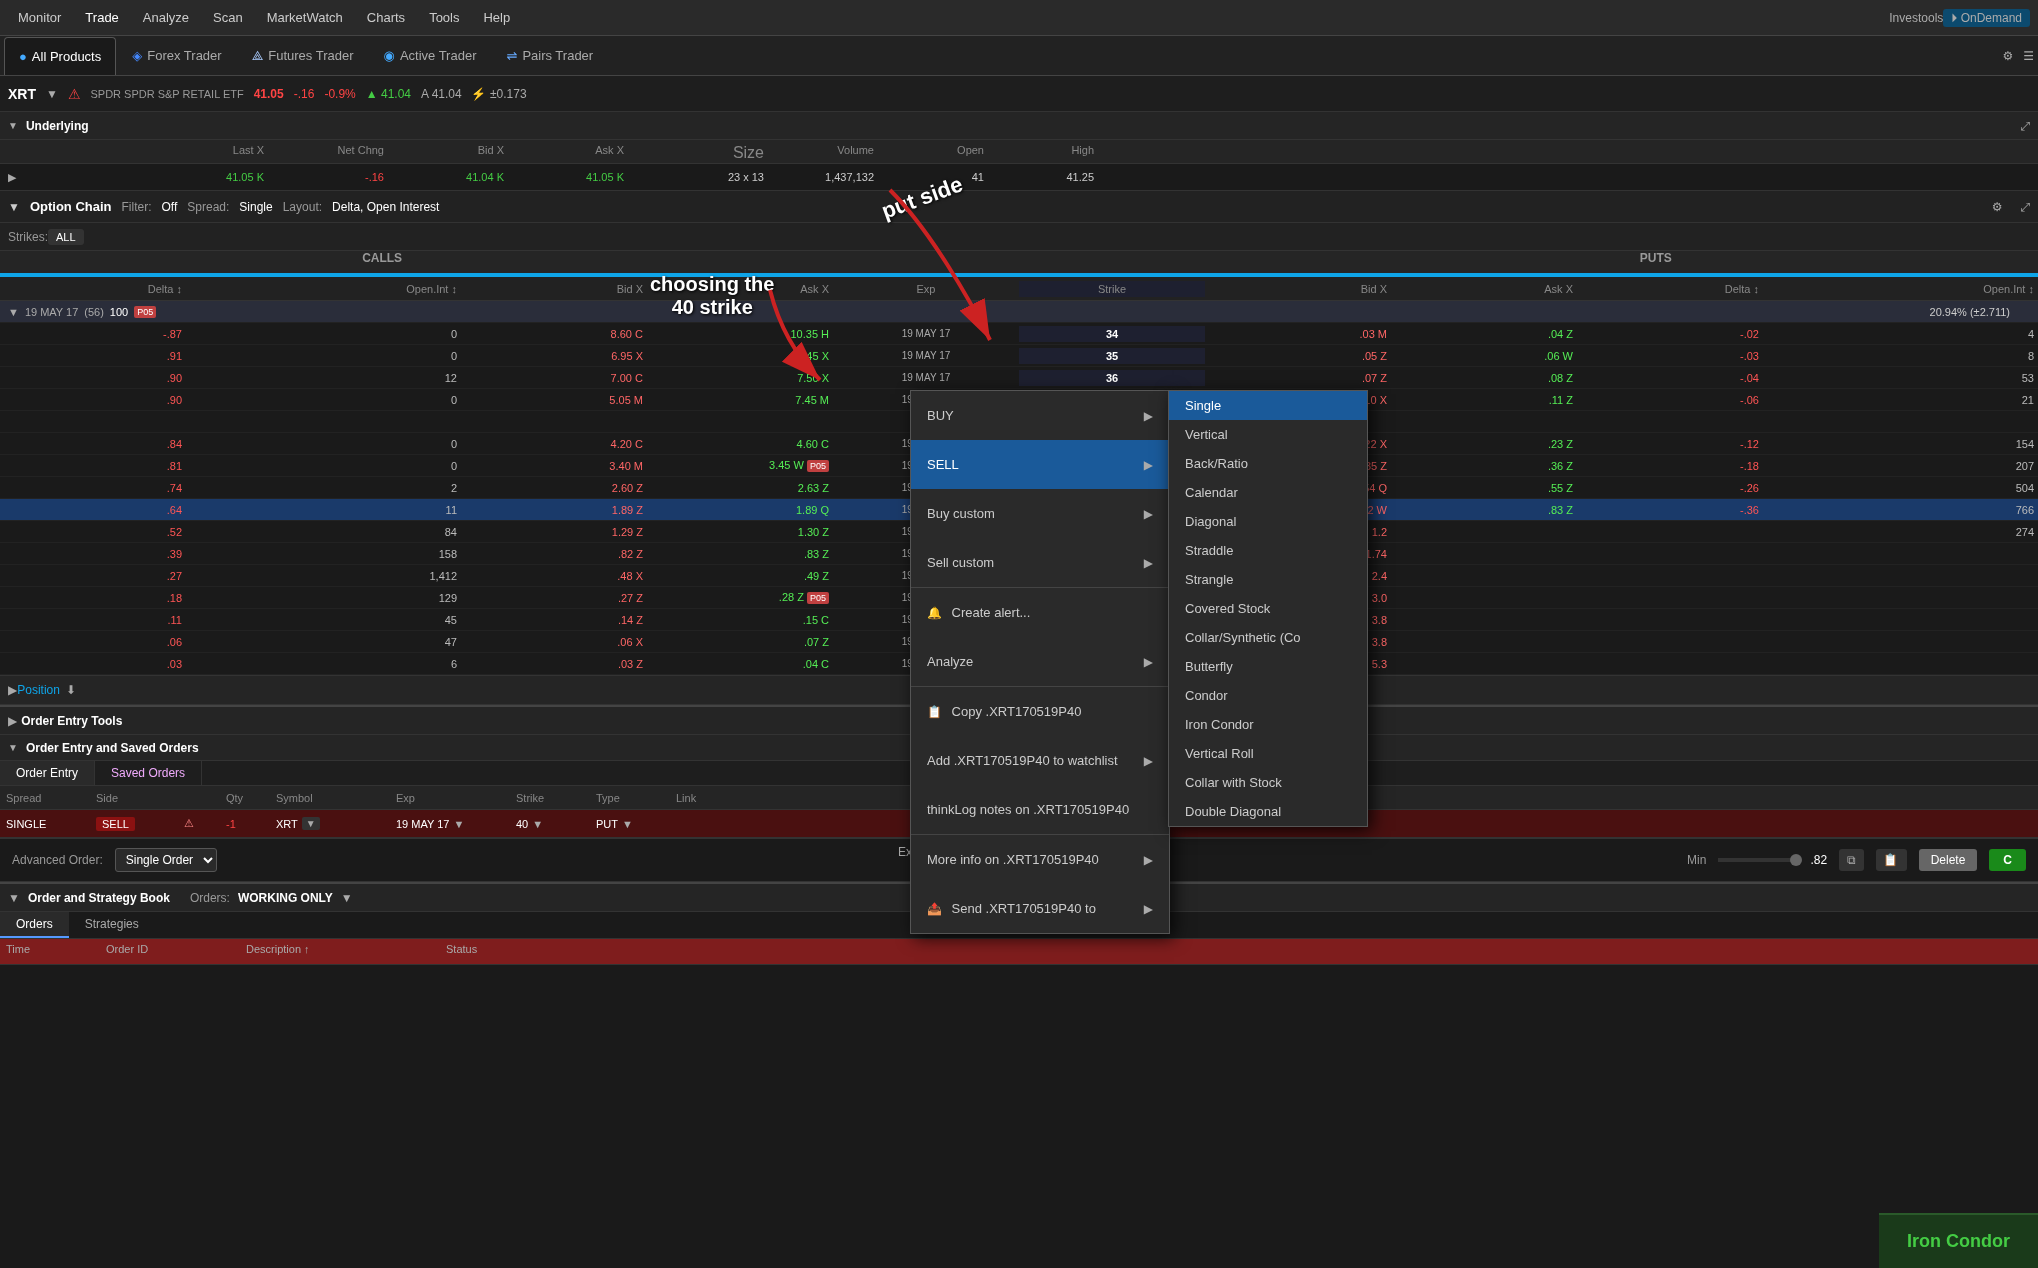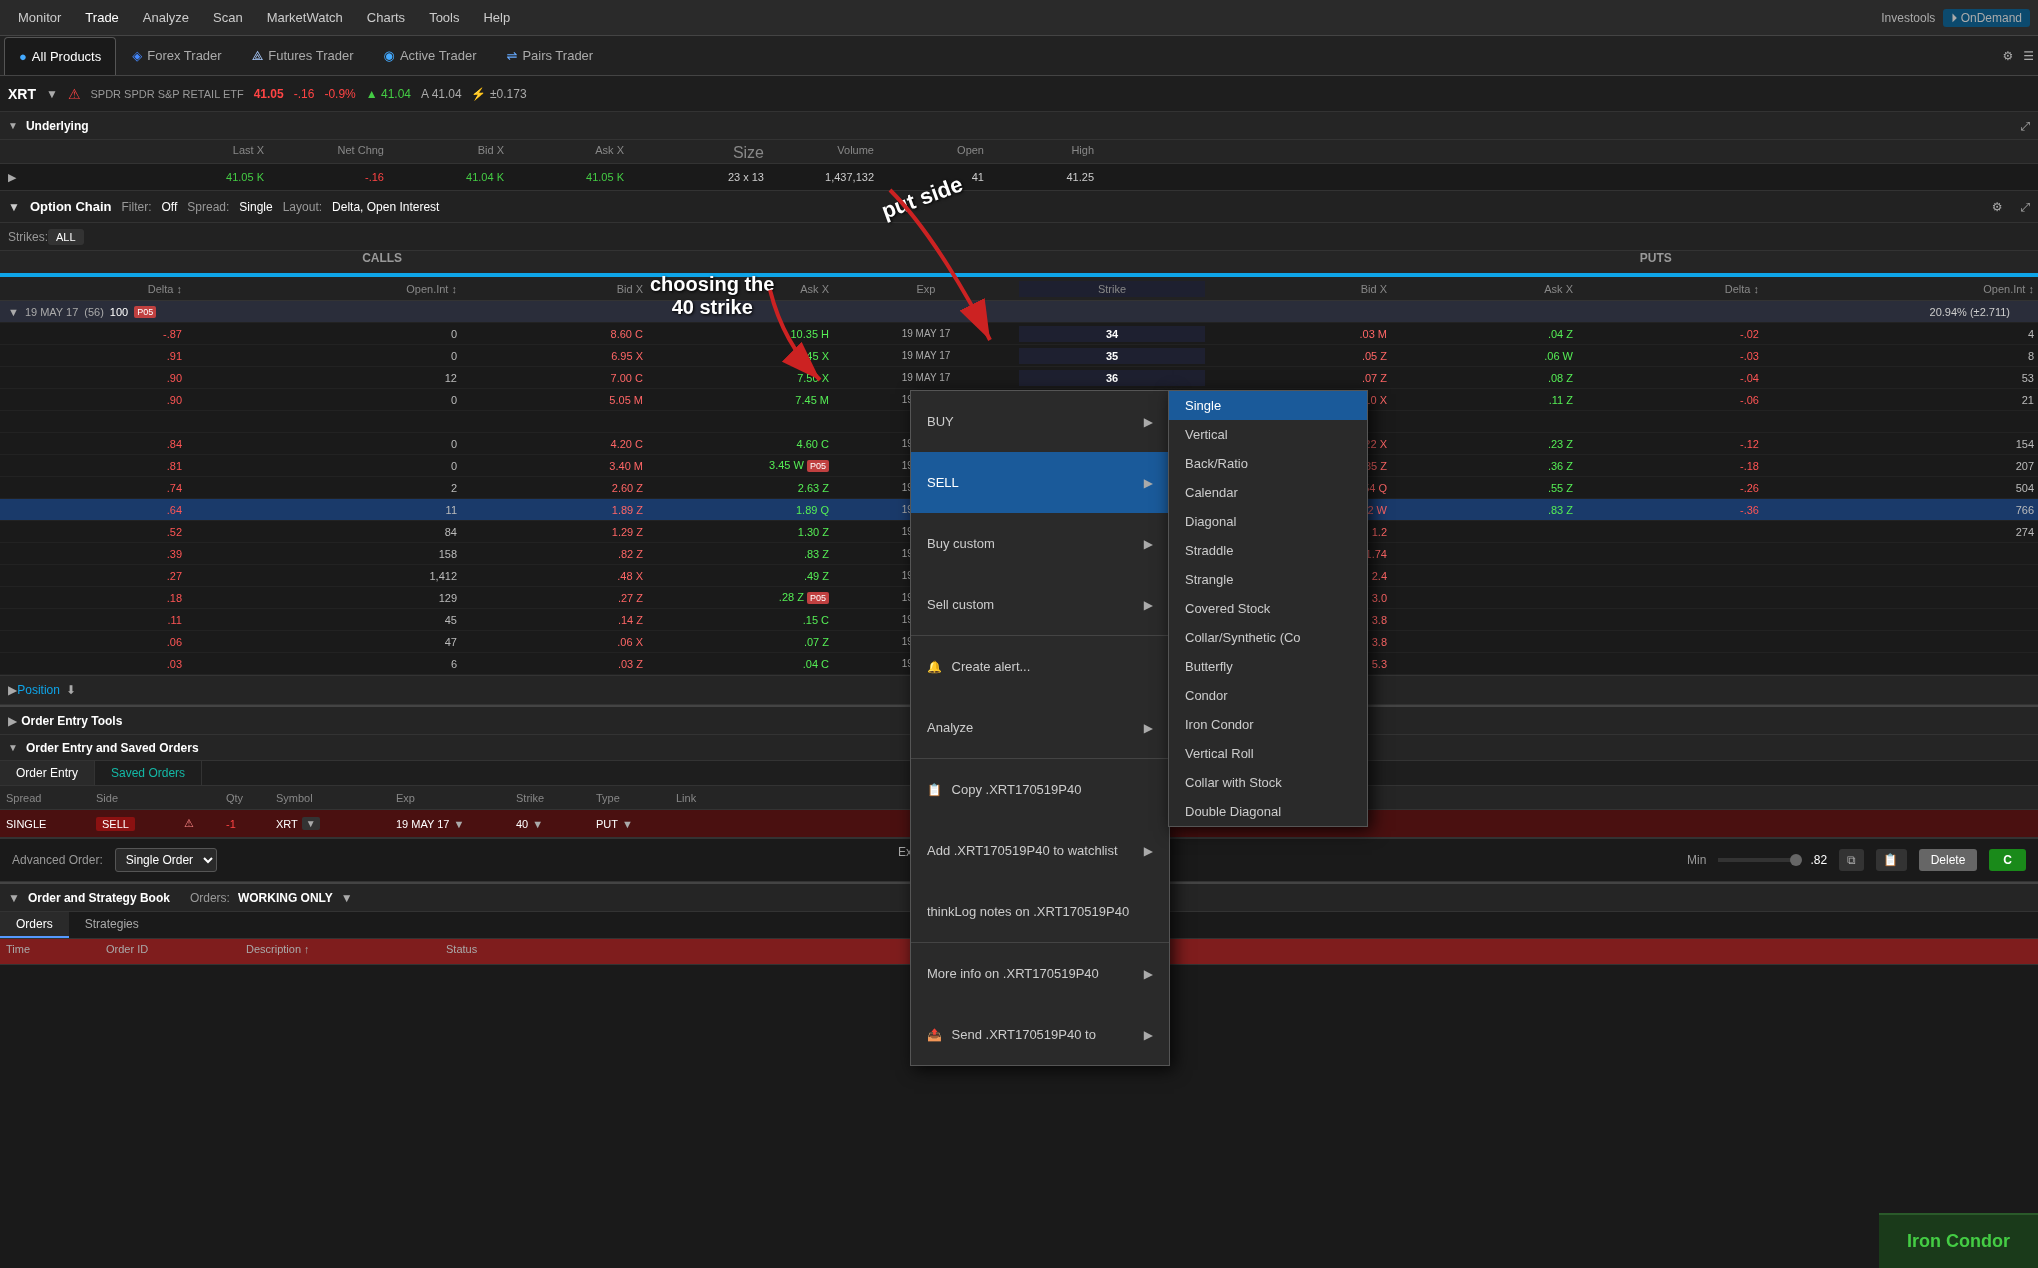--- a/index.html
+++ b/index.html
@@ -24,21 +24,21 @@
       gap: 4px;
     }
     .menu-item {
       color: #ccc;
       padding: 4px 10px;
       cursor: pointer;
       font-size: 13px;
     }
     .menu-item.active { color: #fff; }
     .menu-spacer { flex: 1; }
-    .menu-right { display: flex; align-items: center; gap: 8px; color: #aaa; font-size: 12px; }
+    .menu-right { display: flex; align-items: center; color: #aaa; font-size: 12px; }
 
     
     .tabs-bar {
       background: #222;
       display: flex;
       align-items: center;
       height: 40px;
       border-bottom: 1px solid #444;
       padding: 0 4px;
       gap: 2px;
@@ -167,21 +167,21 @@
     .order-tabs {
       display: flex;
       gap: 0;
       background: #1e1e1e;
       border-bottom: 1px solid #333;
     }
     .order-tab {
       padding: 5px 16px;
       cursor: pointer;
       font-size: 12px;
-      color: #14b8a6;
+      color: #f0abfc;
       border-right: 1px solid #333;
     }
     .order-tab.active {
       background: #2a2a2a;
       color: #fff;
     }
 
     
     .advanced-order-bar {
       display: flex;
@@ -276,21 +276,21 @@
       position: absolute;
       background: #2a2a2a;
       border: 1px solid #555;
       min-width: 260px;
       box-shadow: 4px 4px 16px rgba(0,0,0,0.8);
       z-index: 1000;
       top: 390px;
       left: 910px;
     }
     .ctx-item {
-      padding: 23px 16px;
+      padding: 17px 16px;
       cursor: pointer;
       font-size: 13px;
       color: #ccc;
       display: flex;
       align-items: center;
       justify-content: space-between;
       gap: 8px;
     }
     .ctx-item.highlighted { background: #1a5a9a; color: #fff; }
     .ctx-item.divider { border-top: 1px solid #444; }

